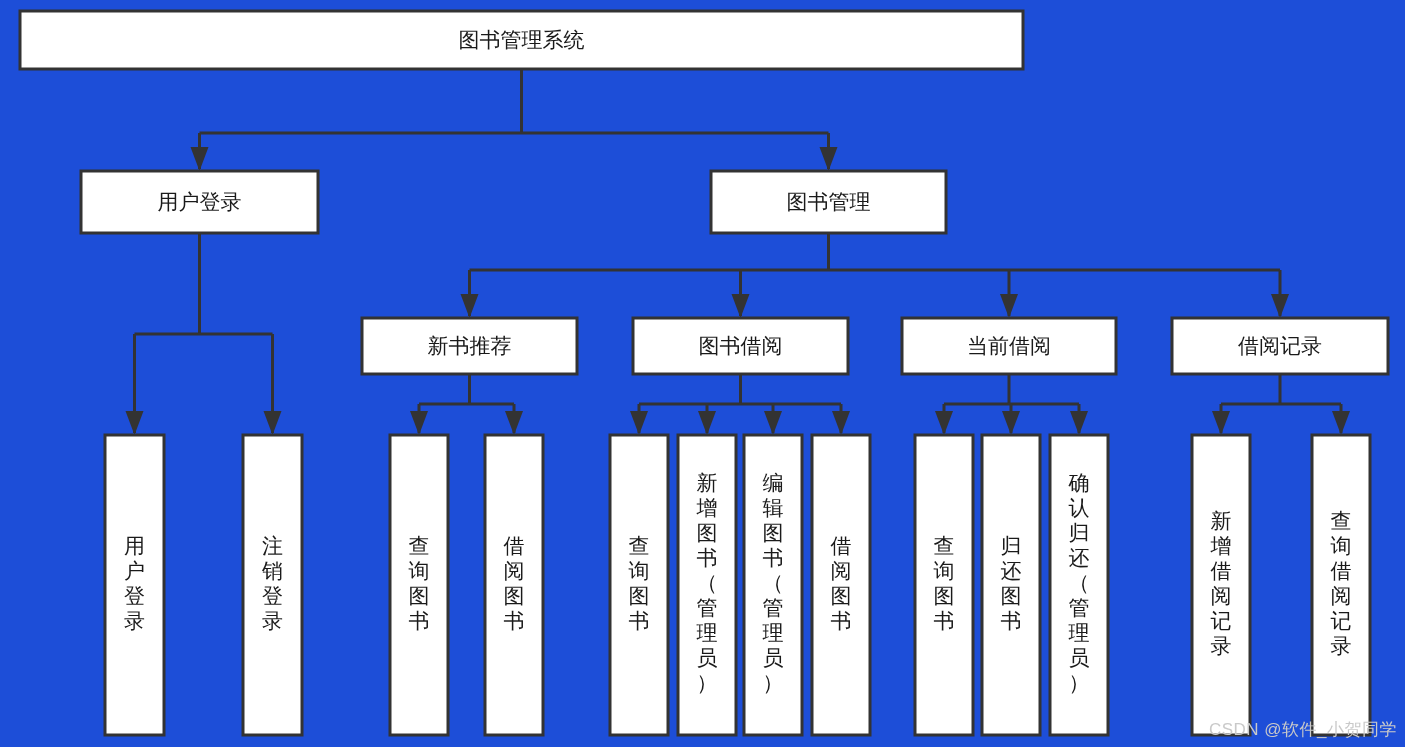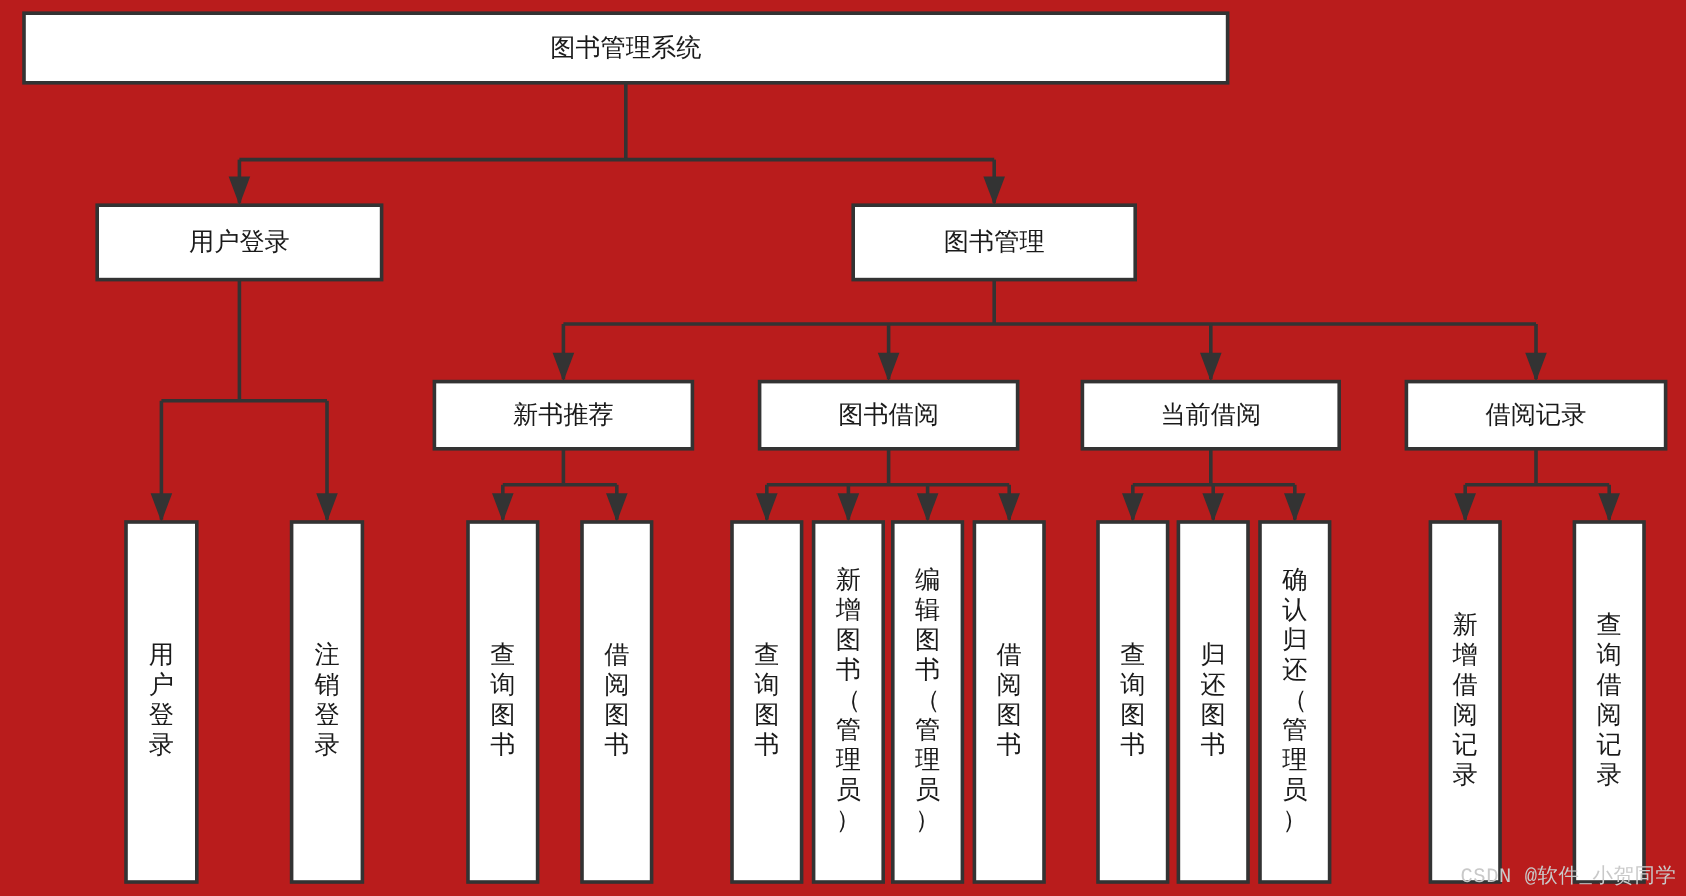--- a/index.html
+++ b/index.html
@@ -10,21 +10,21 @@
   body {
     width: 1405px;
     height: 747px;
     font-family: "DejaVu Sans", "Liberation Sans", sans-serif;
     overflow: hidden;
   }
   #diagram-root {
     position: relative;
     width: 1405px;
     height: 747px;
-    background: #b91c1c;
+    background: #1d4ed8;
   }
   svg.diagram-svg {
     position: absolute;
     top: 0;
     left: 0;
     width: 1405px;
     height: 747px;
   }
   .node-box {
     fill: #ffffff;
@@ -51,21 +51,21 @@
     stroke-linecap: butt;
   }
   .arrow-head {
     fill: #333333;
     stroke: none;
   }
   .watermark {
     position: absolute;
     right: 8px;
     bottom: 6px;
-    font-family: Liberation Mono, monospace;
+    font-family: Liberation Sans, sans-serif;
     font-size: 17px;
     color: #c9c9c9;
     letter-spacing: 0.5px;
     white-space: nowrap;
     user-select: none;
   }
 </style>
 </head>
 <body>
 

